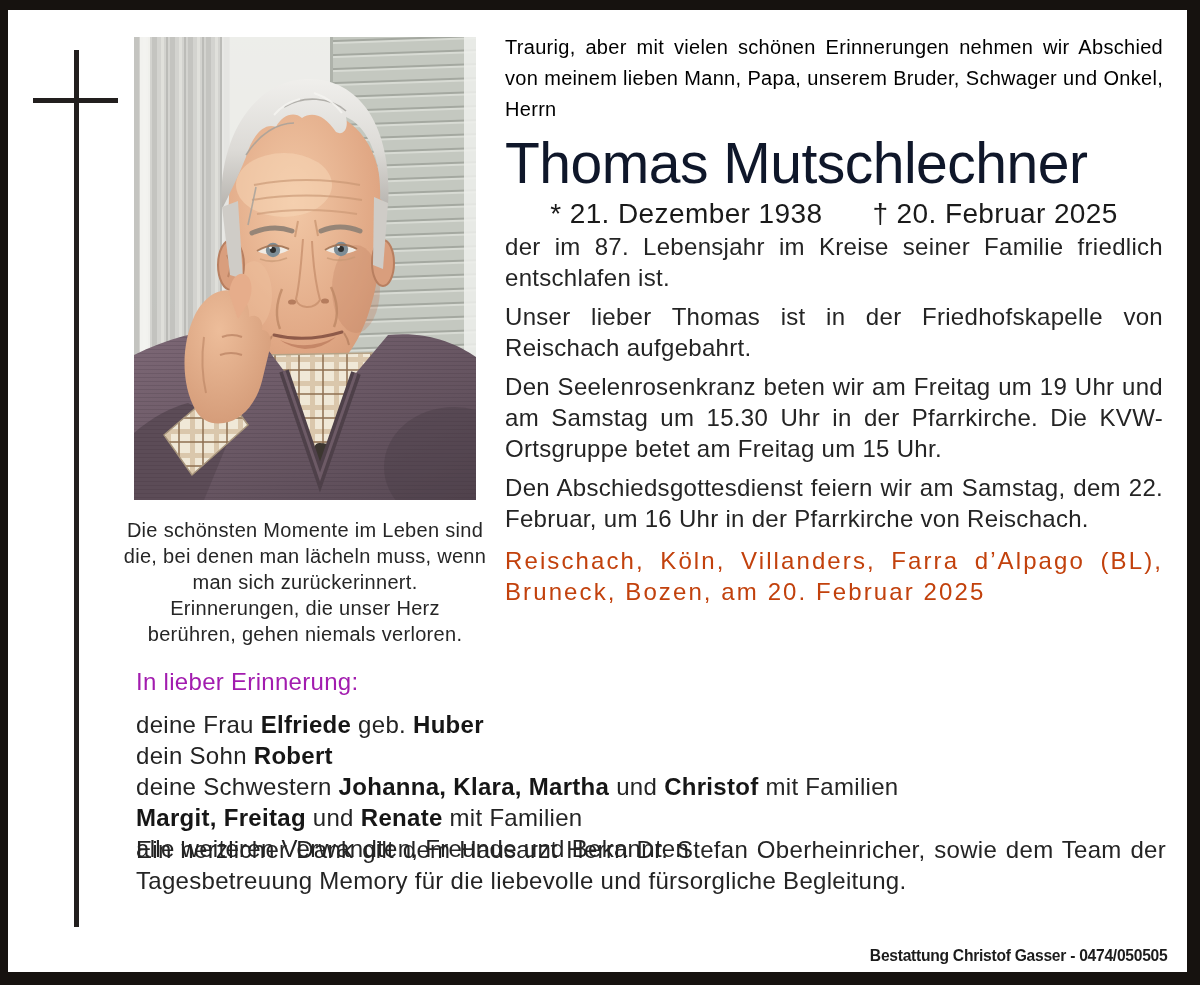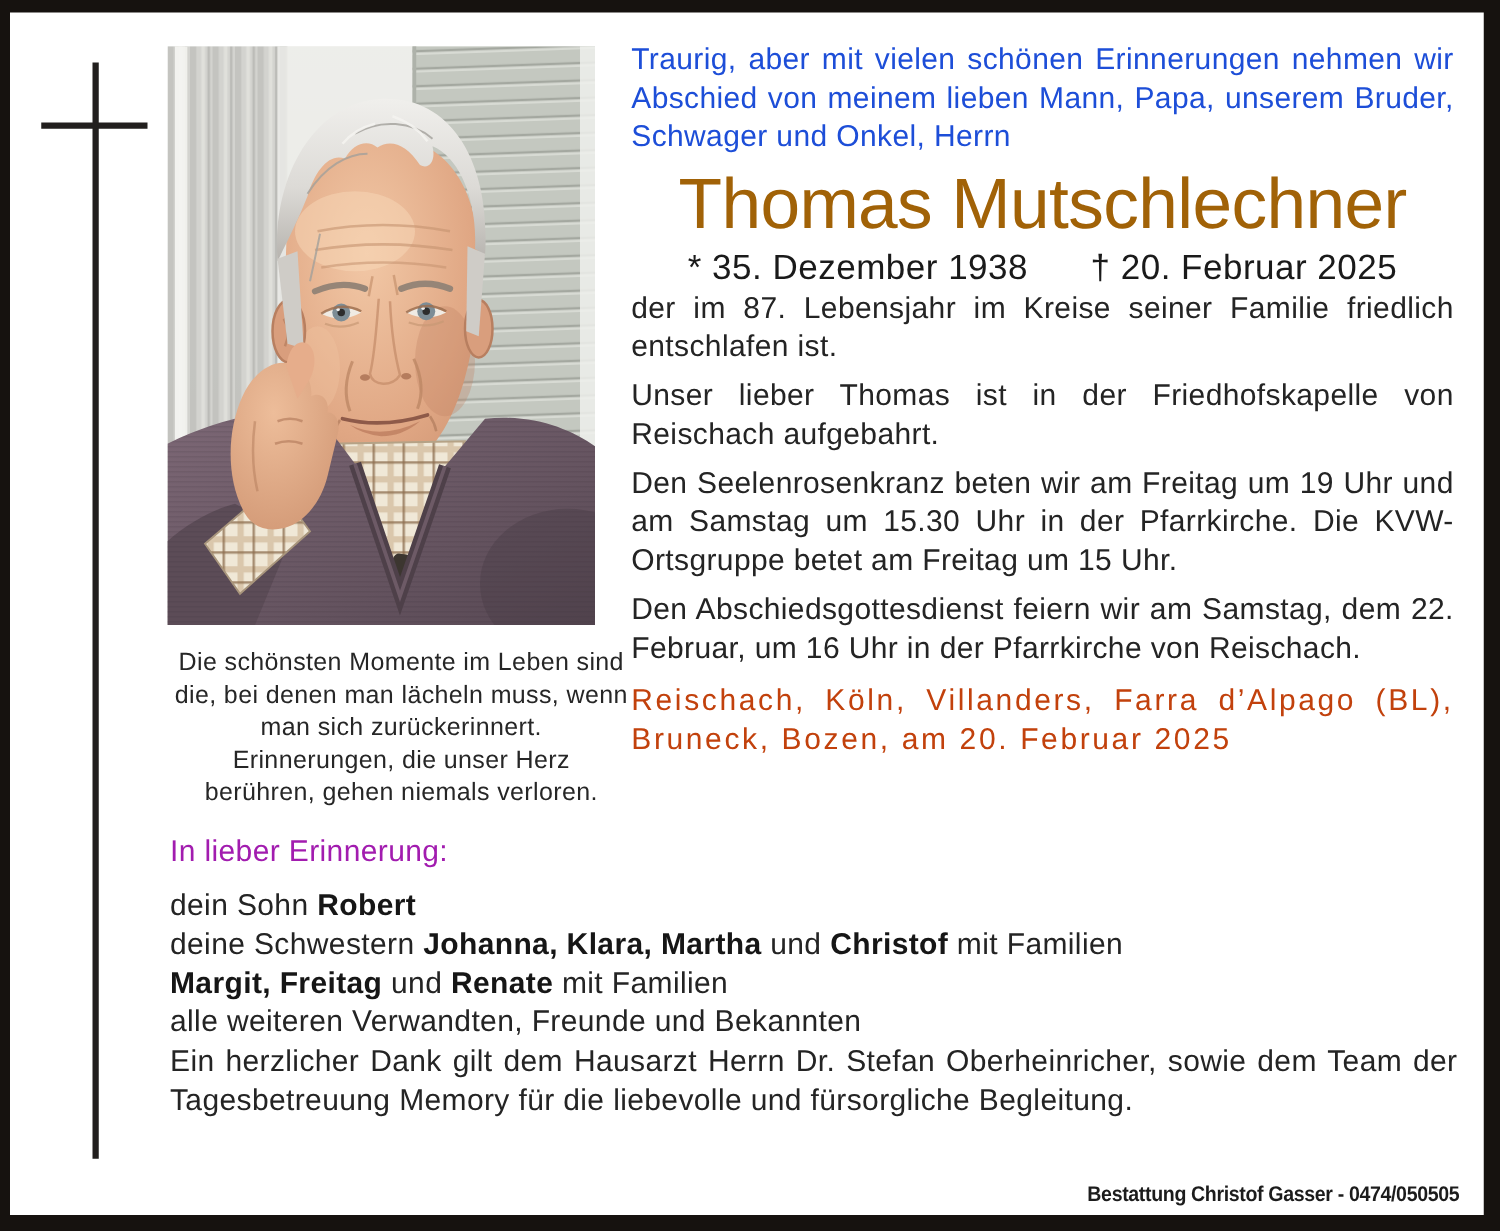--- a/index.html
+++ b/index.html
@@ -15,31 +15,31 @@
     background:#ffffff;overflow:hidden;
   }
   
   .cross-v{position:absolute;left:66px;top:40px;width:5px;height:877px;background:#221f1e;}
   .cross-h{position:absolute;left:25px;top:88px;width:85px;height:5px;background:#221f1e;}
   
   .portrait{position:absolute;left:126px;top:27px;width:342px;height:463px;}
   .portrait svg{display:block;width:342px;height:463px;}
   
   .caption{
-    position:absolute;left:112px;top:507px;width:402px;
+    position:absolute;left:96px;top:507px;width:402px;
     text-align:center;font-size:20px;line-height:26px;color:#262626;letter-spacing:.3px;
   }
   
   .col{position:absolute;left:497px;top:22px;width:658px;}
   .intro{
-    font-size:24px;line-height:31px;text-align:justify;letter-spacing:.3px;color:#1d4ed8;
+    font-size:20px;line-height:31px;text-align:justify;letter-spacing:.3px;color:#000000;
   }
   .name{
-    margin-top:7px;text-align:center;font-size:57px;line-height:62px;
-    letter-spacing:-.5px;color:#a16207;white-space:nowrap;
+    margin-top:7px;text-align:left;font-size:57px;line-height:62px;
+    letter-spacing:-.5px;color:#0f172a;white-space:nowrap;
   }
   .dates{
     margin-top:3px;display:flex;justify-content:center;gap:50px;
     font-size:28px;line-height:34px;color:#1a1a1a;letter-spacing:.4px;white-space:nowrap;
   }
   .paras{}
   .paras p{margin:0 0 8px 0;font-size:24px;line-height:31px;text-align:justify;letter-spacing:.3px;color:#242424;}
   .closing{
     margin-top:11px;font-size:24px;line-height:31px;text-align:justify;
     letter-spacing:2.1px;color:#c2410c;
@@ -203,35 +203,36 @@
       <ellipse cx="320" cy="430" rx="70" ry="60" fill="#463a42" opacity=".35"></ellipse>
     </svg>
   </div>
 
   <div class="caption">Die schönsten Momente im Leben sind<br>die, bei denen man lächeln muss, wenn<br>man sich zurückerinnert.<br>Erinnerungen, die unser Herz<br>berühren, gehen niemals verloren.</div>
 
   <div class="col">
     <div class="intro">Traurig, aber mit vielen schönen Erinnerungen nehmen wir Abschied von meinem lieben Mann, Papa, unserem Bruder, Schwager und Onkel, Herrn</div>
     <div class="name">Thomas Mutschlechner</div>
     <div class="dates">
-      <span>* 35. Dezember 1938</span>
+      <span>* 21. Dezember 1938</span>
       <span>† 20. Februar 2025</span>
     </div>
     <div class="paras">
         <p>der im 87. Lebensjahr im Kreise seiner Familie friedlich entschlafen ist.</p>
         <p>Unser lieber Thomas ist in der Friedhofskapelle von Reischach aufgebahrt.</p>
         <p>Den Seelenrosenkranz beten wir am Freitag um 19 Uhr und am Samstag um 15.30 Uhr in der Pfarrkirche. Die KVW- Ortsgruppe betet am Freitag um 15 Uhr.</p>
         <p>Den Abschiedsgottesdienst feiern wir am Samstag, dem 22. Februar, um 16 Uhr in der Pfarrkirche von Reischach.</p>
       </div>
     <div class="closing">Reischach, Köln, Villanders, Farra d’Alpago (BL), Bruneck, Bozen, am 20. Februar 2025</div>
   </div>
 
   <div class="memorial">
     <div class="memorial-heading">In lieber Erinnerung:</div>
     <div class="family">
+        <div class="fline"><span>deine Frau </span><b>Elfriede</b><span> geb. </span><b>Huber</b></div>
         <div class="fline"><span>dein Sohn </span><b>Robert</b></div>
         <div class="fline"><span>deine Schwestern </span><b>Johanna, Klara, Martha</b><span> und </span><b>Christof</b><span> mit Familien</span></div>
         <div class="fline"><b>Margit, Freitag</b><span> und </span><b>Renate</b><span> mit Familien</span></div>
         <div class="fline"><span>alle weiteren Verwandten, Freunde und Bekannten</span></div>
       </div>
   </div>
 
   <div class="thanks">Ein herzlicher Dank gilt dem Hausarzt Herrn Dr. Stefan Oberheinricher, sowie dem Team der Tagesbetreuung Memory für die liebevolle und fürsorgliche Begleitung.</div>
 
   <div class="credit">Bestattung Christof Gasser - 0474/050505</div>

